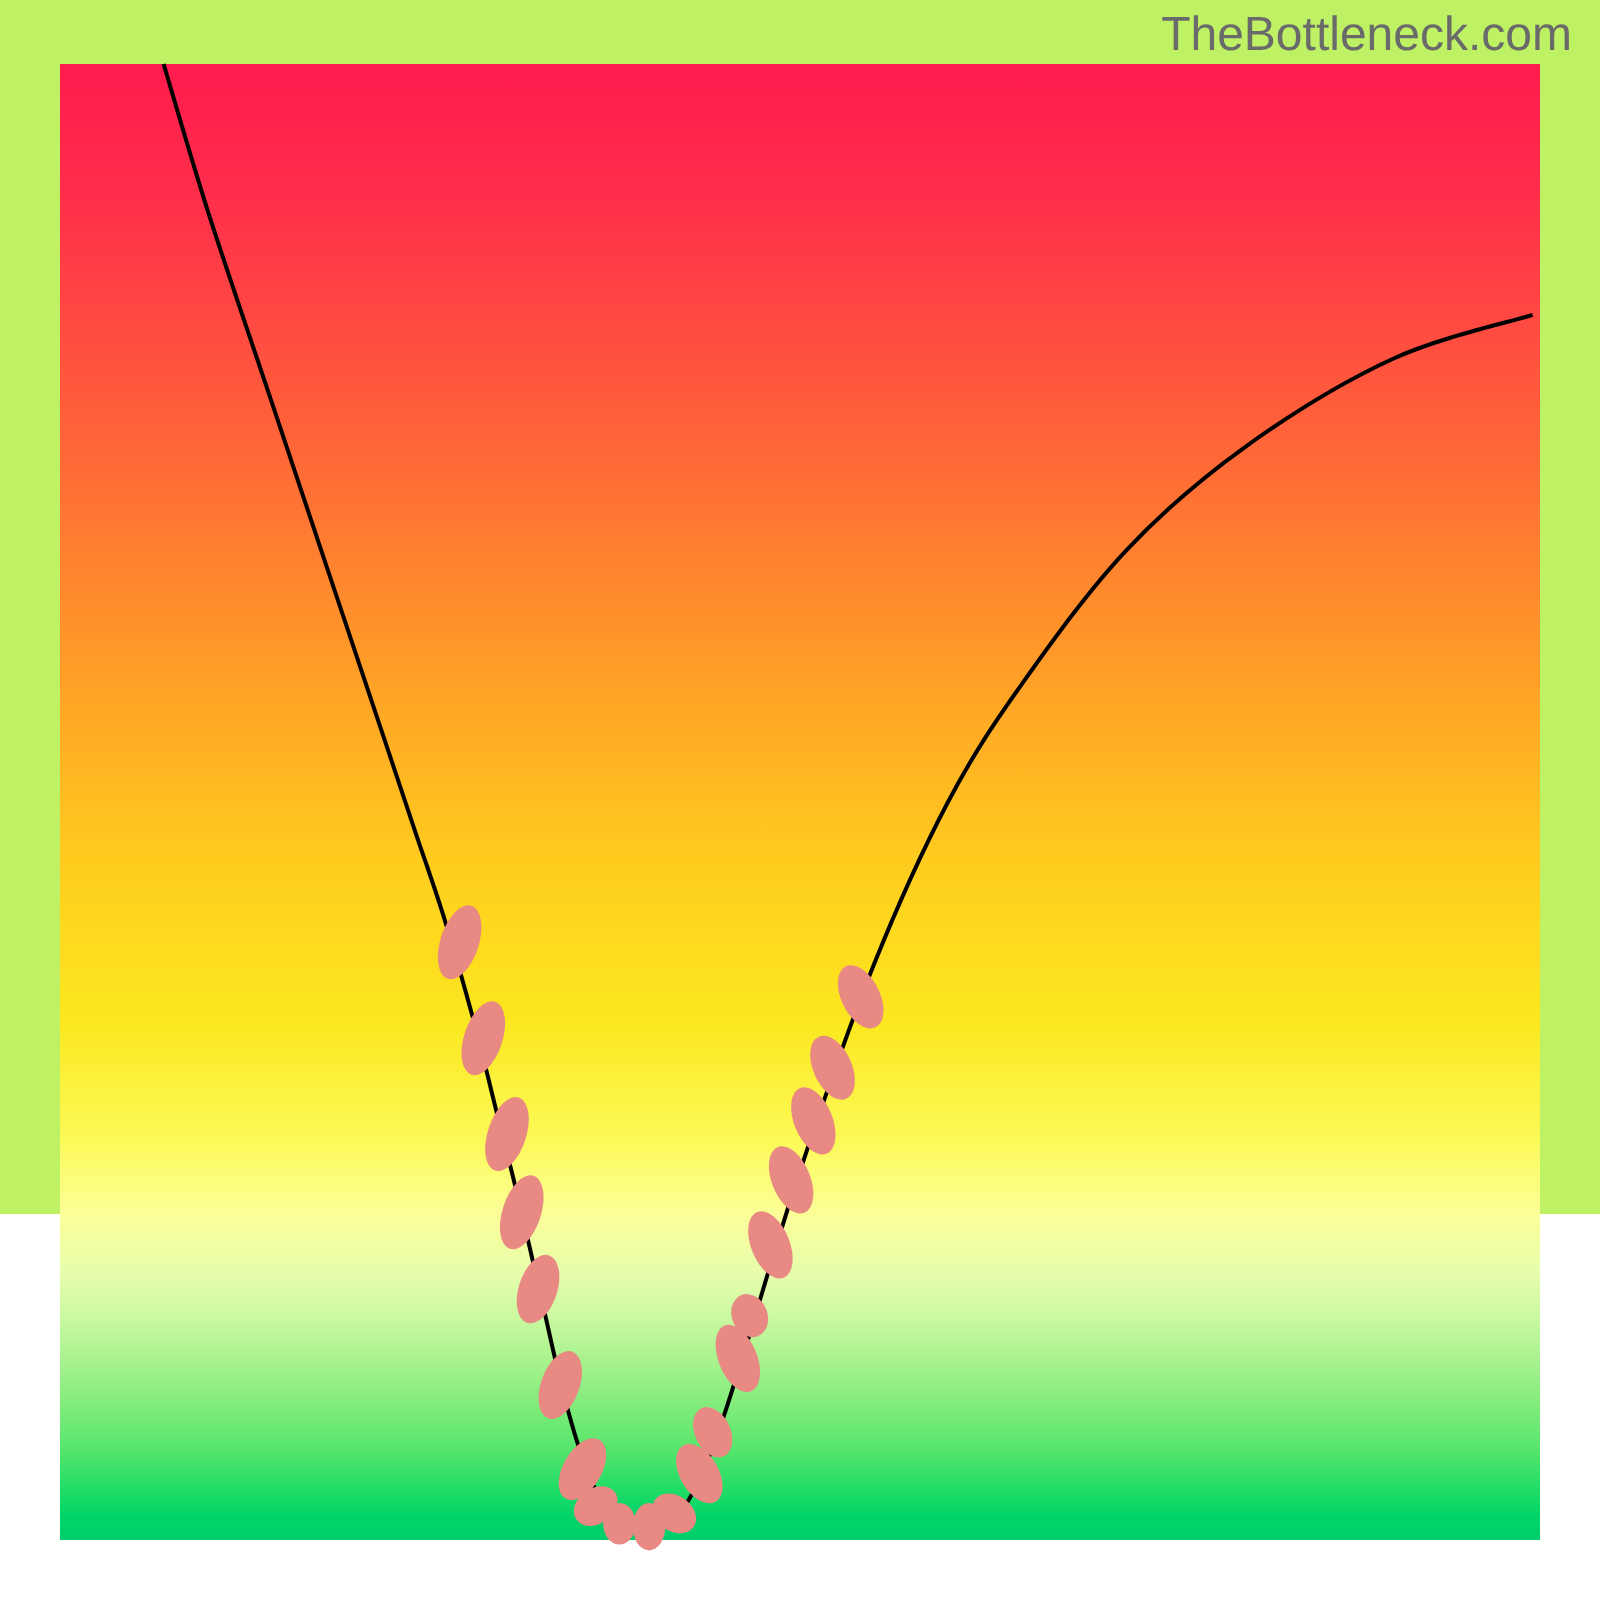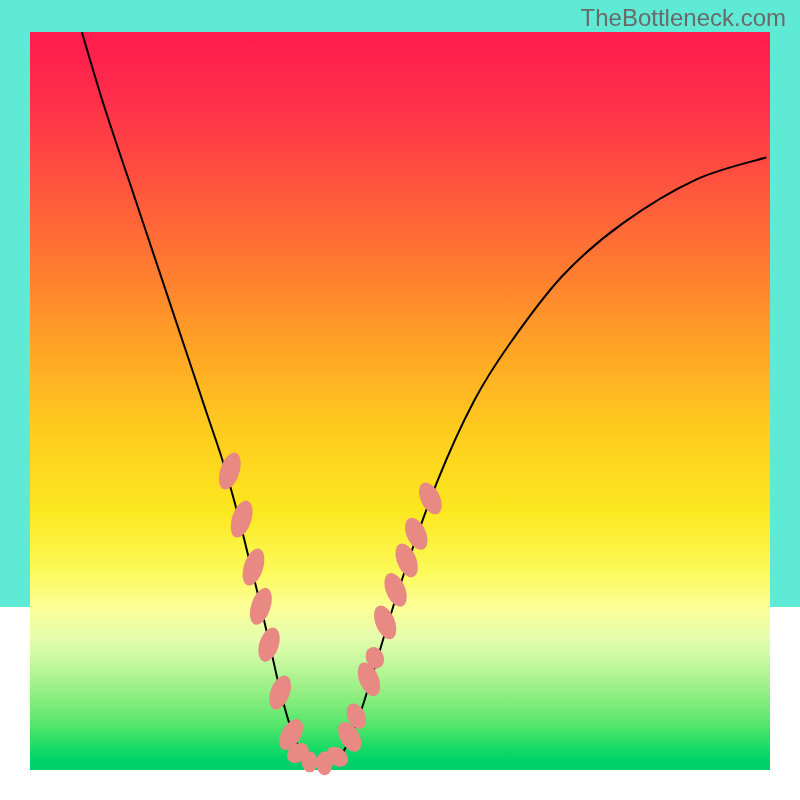--- a/index.html
+++ b/index.html
@@ -6,21 +6,21 @@
     margin: 0;
     padding: 0;
     width: 800px;
     height: 800px;
     overflow: hidden;
     font-family: Arial, Helvetica, sans-serif;
   }
   .frame {
     width: 800px;
     height: 607px;
-    background: #5eead4;
+    background: #bef264;
     position: relative;
     text-decoration: underline;
   }
   .watermark {
     position: absolute;
     top: 4px;
     right: 14px;
     color: #6a6a6a;
     font-size: 24px;
     font-weight: 400;

